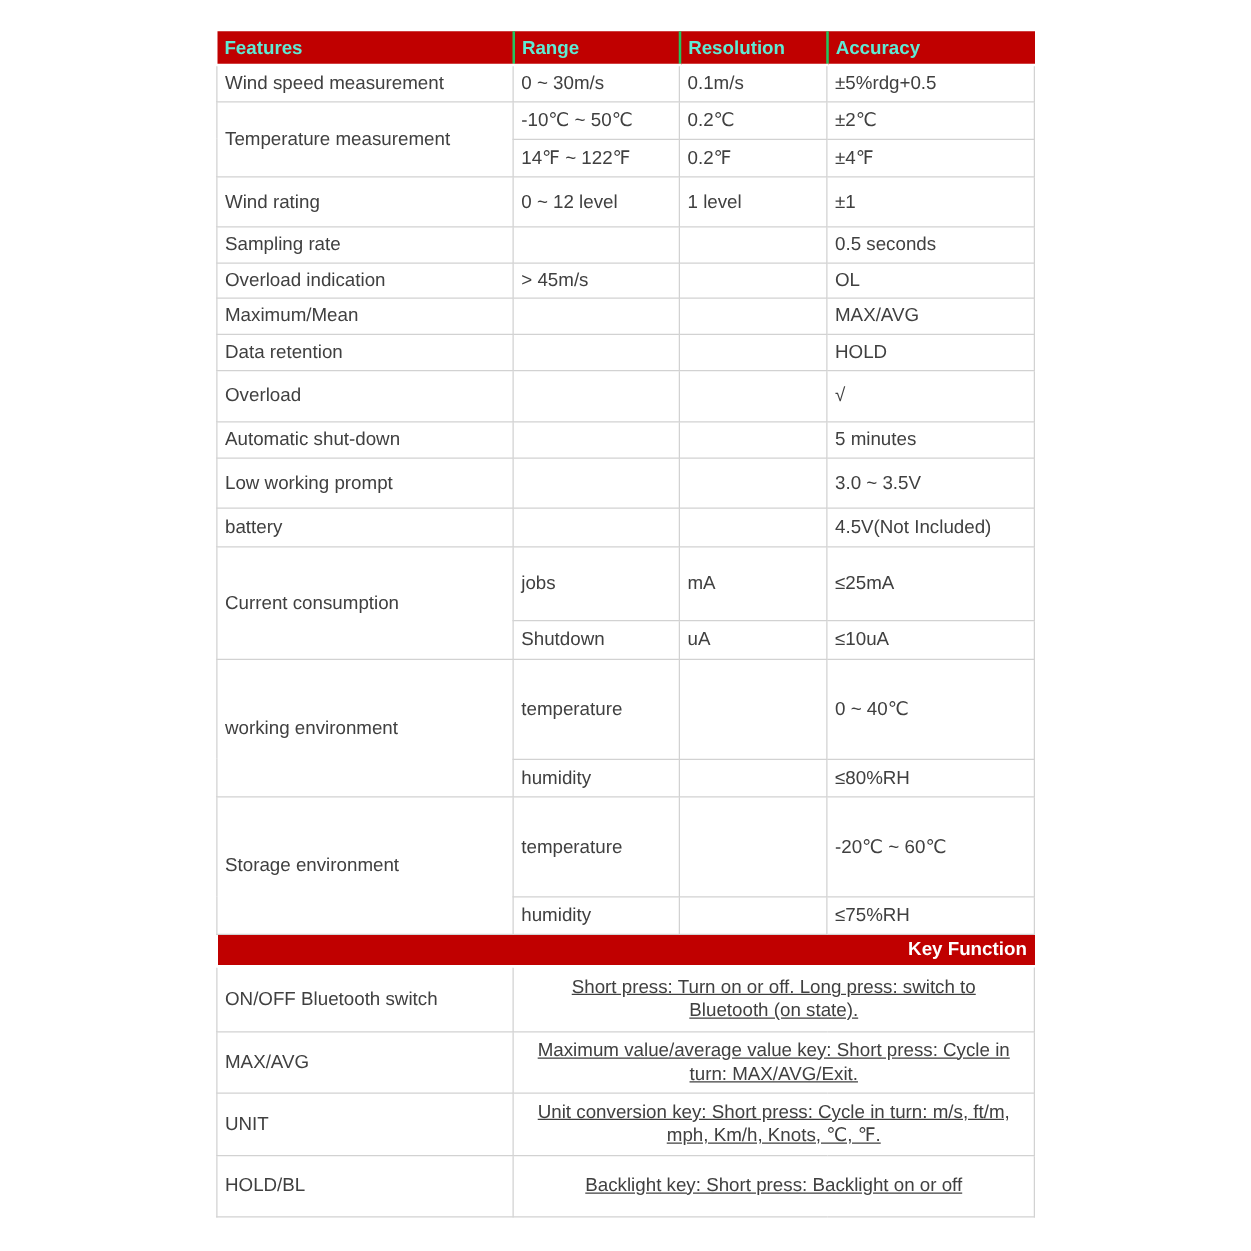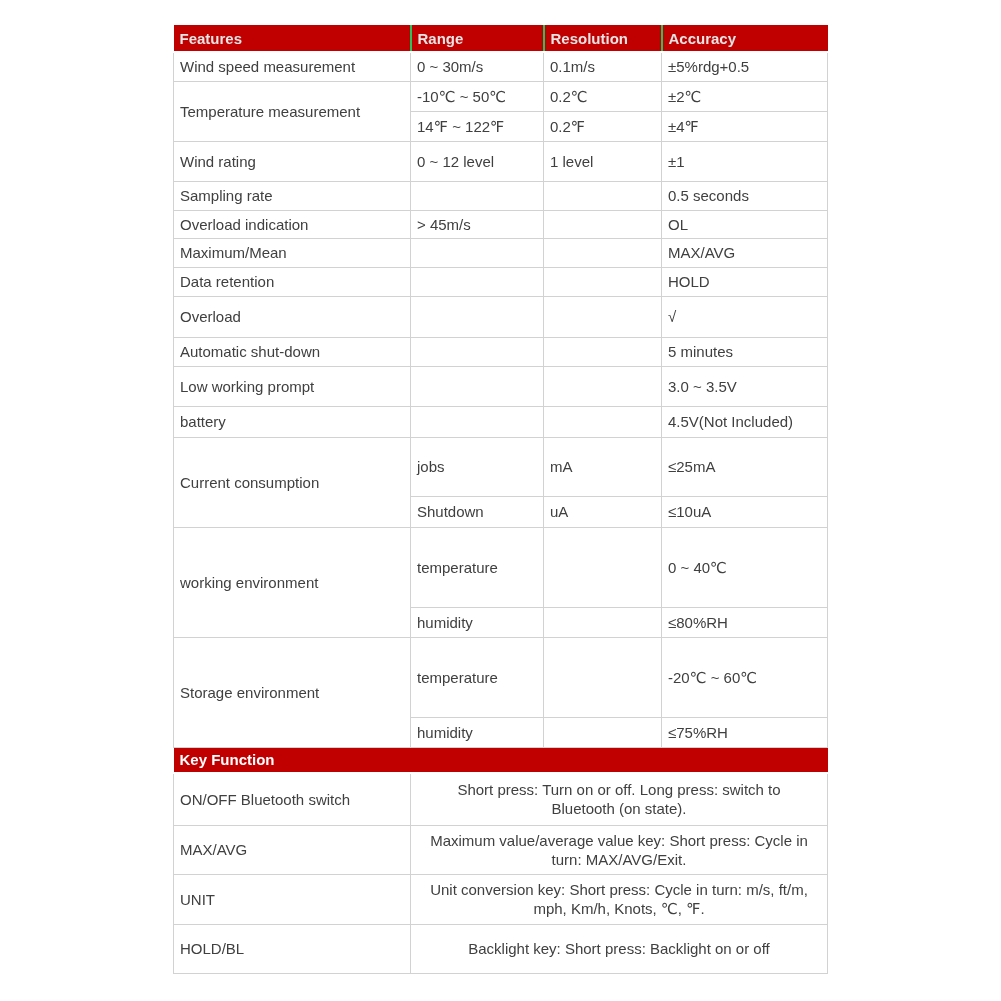--- a/index.html
+++ b/index.html
@@ -23,21 +23,21 @@
     color: #404040;
     font-size: 15px;
   }
   col.c0 { width: 237px; }
   col.c1 { width: 133px; }
   col.c2 { width: 118px; }
   col.c3 { width: 166px; }
 
   th {
     background: #c00000;
-    color: #e5e5e5;
+    color: #5eead4;
     font-weight: bold;
     text-align: left;
     padding: 2px 6px;
     font-size: 15px;
     border: none;
     border-bottom: 2px solid #ffffff;
   }
   th + th { border-left: 2px solid #22c55e; }
 
   td {
@@ -51,24 +51,26 @@
 
   tr.key-header td {
     background: #c00000;
     color: #ffffff;
     font-weight: bold;
     border-left: none;
     border-right: none;
     border-top: 1px solid #d2d2d2;
     border-bottom: 2px solid #ffffff;
     padding: 1px 6px;
+    text-align: right;
   }
   td.desc {
     text-align: center;
     padding: 2px 18px;
+    text-decoration: underline;
   }
 </style>
 </head>
 <body>
 
 <table class="spec">
   <colgroup>
     <col class="c0">
       <col class="c1">
       <col class="c2">

